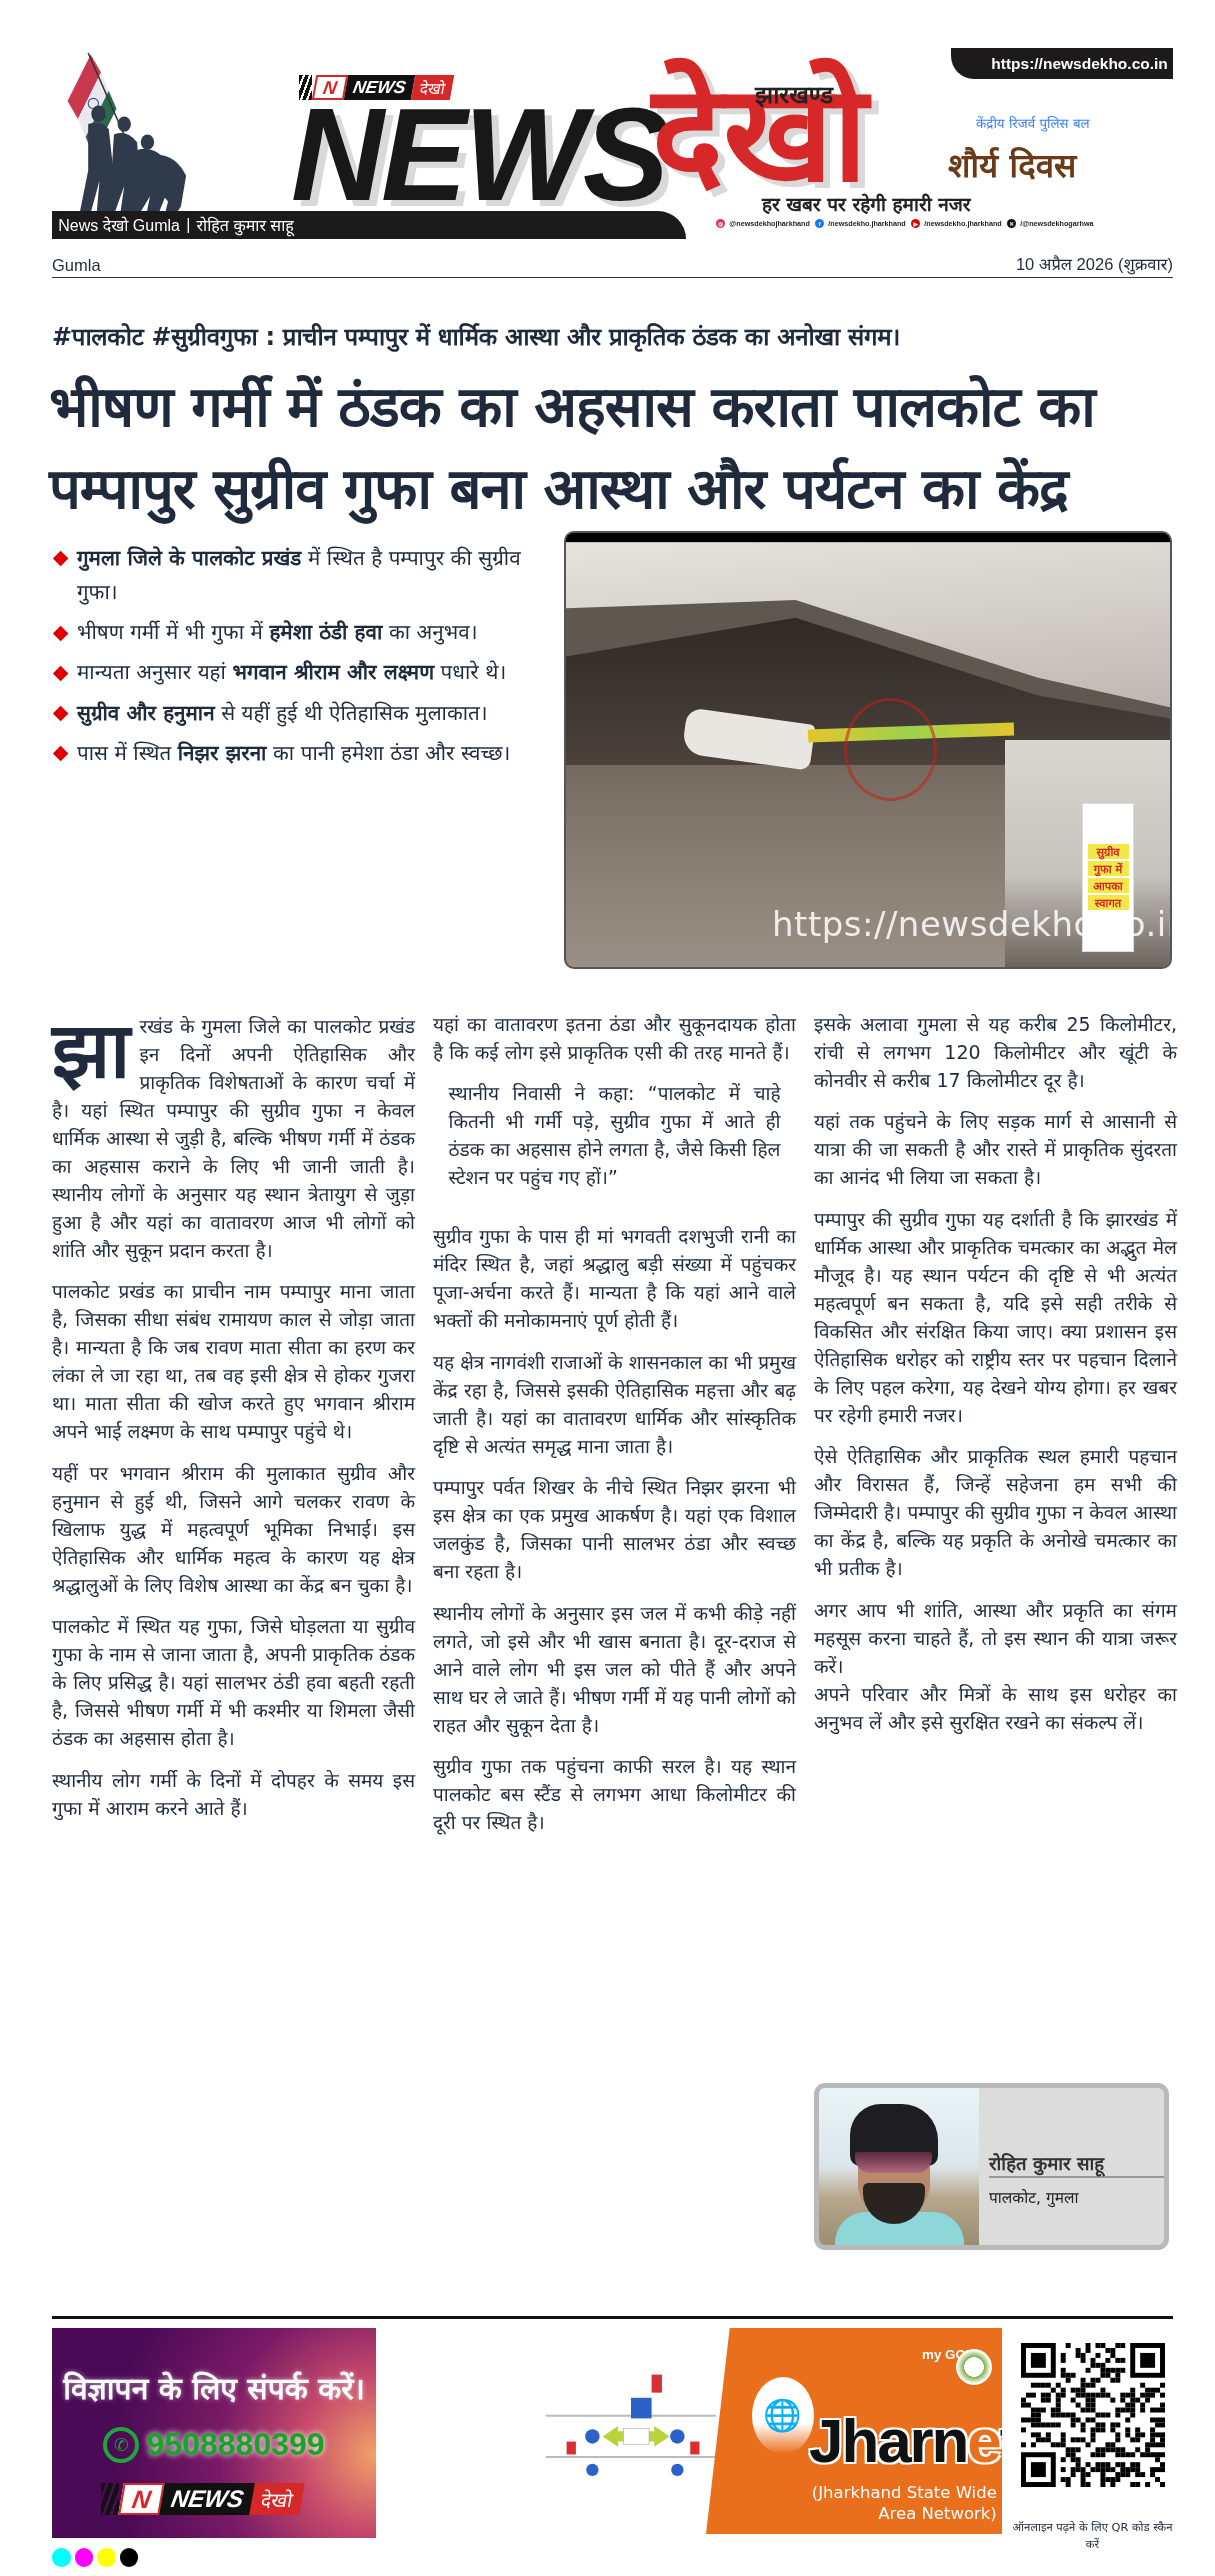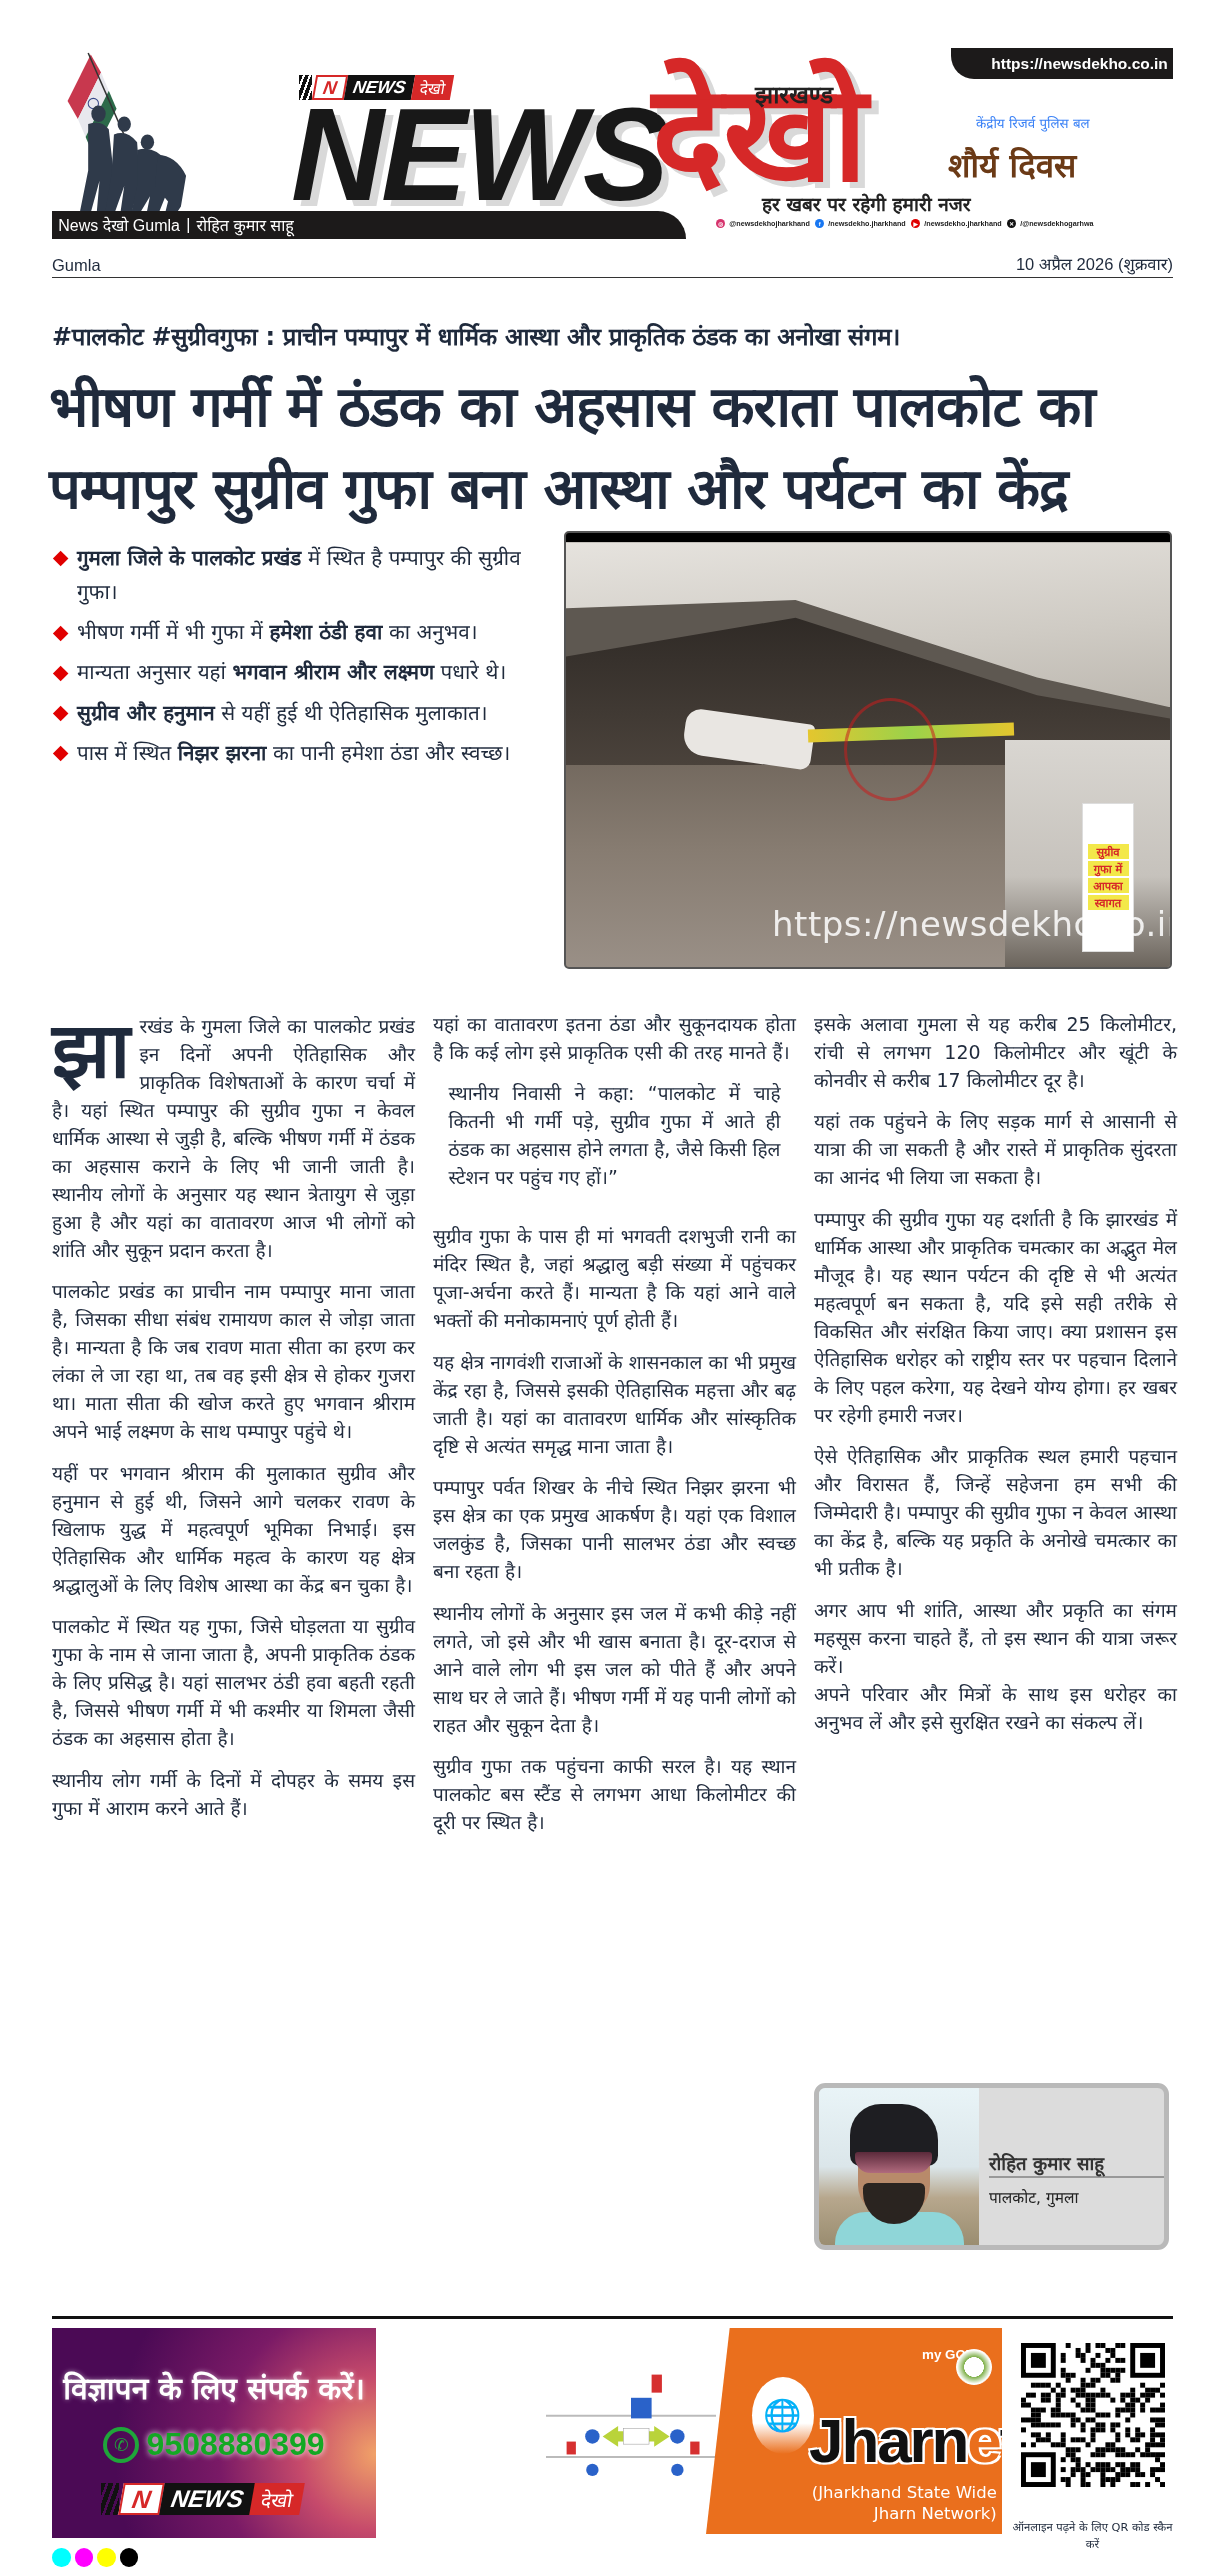--- a/index.html
+++ b/index.html
@@ -38,21 +38,21 @@
   .kicker { position: absolute; left: 52px; top: 319px; font-size: 24px; font-weight: 700; color: #1f2a3c; white-space: nowrap; letter-spacing: -0.3px; }
   .headline { position: absolute; left: 49px; top: 366px; width: 1133px; font-size: 56px; font-weight: 900; line-height: 82px; color: #1f2a3c; letter-spacing: -1px; }
 
   
   .highlights { position: absolute; left: 52px; top: 541px; width: 484px; list-style: none; }
   .highlights li { position: relative; padding-left: 25px; font-size: 20.6px; line-height: 34px; margin-bottom: 6.2px; color: #1f2a3c; }
   .highlights li .dia { position: absolute; left: 3.1px; top: 12.4px; width: 11.3px; height: 11.3px; background: #e00000; transform: rotate(45deg); }
   .highlights b { font-weight: 700; }
 
   
-  .photo { position: absolute; left: 564px; top: 531px; width: 608px; height: 438px; border: 2.6px solid #555; border-radius: 5px; overflow: hidden; background: #5e5851; }
+  .photo { position: absolute; left: 564px; top: 531px; width: 608px; height: 438px; border: 2.6px solid #555; border-radius: 10px; overflow: hidden; background: #5e5851; }
   .photo .topbar { position:absolute; left:0; top:0; width:100%; height:9.3px; background:#000; }
   .photo .ceiling { position:absolute; left:0; top:9.3px; width:100%; height:165px; background: linear-gradient(175deg, #e6e3de 0%, #cfcbc4 60%, #bdb8b0 100%); clip-path: polygon(0 0, 100% 0, 100% 100%, 78% 82%, 38% 35%, 0 40%); }
   .photo .dark { position:absolute; left:0; top:77px; width:100%; height:155px; background: linear-gradient(180deg, #2e2925, #4a423b); clip-path: polygon(0 30%, 38% 5%, 78% 55%, 100% 70%, 100% 100%, 0 100%); }
   .photo .floor { position:absolute; left:0; top:196px; width:100%; height:242px; background: linear-gradient(180deg, #6c6258 0%, #877c71 50%, #9a9087 100%); }
   .photo .rock { position:absolute; left:118px; top:183px; width:129px; height:46px; background:#e9e6e2; border-radius: 15.5px 5.2px 10.3px 20.6px; transform: rotate(8deg); }
   .photo .beam { position:absolute; left:242px; top:193px; width:206px; height:13.4px; background: linear-gradient(90deg, #e4c62e, #9bd24a, #e4c62e); transform: rotate(-2deg); }
   .photo .stamp { position:absolute; left:278px; top:165px; width:93px; height:103px; border: 3.1px solid rgba(200,30,30,0.55); border-radius: 50%; }
   .photo .inset { position:absolute; right:0; bottom:0; width:165px; height:227px; background: linear-gradient(180deg, #d9d6d1 0%, #c6c2bc 60%, #6b645c 100%); }
   .photo .sign { position:absolute; right:36px; bottom:15.5px; width:52px; height:149px; background:#fff; border: 1.5px solid #ddd; display:flex; flex-direction:column; align-items:center; justify-content:center; }
   .photo .sign span { display:block; font-size: 11.3px; color:#d62828; font-weight:700; background: #f3e84a; width: 41px; text-align:center; margin: 1px 0; }
@@ -284,21 +284,21 @@
   <rect x="280" y="170" width="18" height="25" fill="#d63030"></rect>
 </svg>
 
 <div class="jharnet">
   <div class="globe">🌐</div>
   <div class="mygov">my GOV</div>
   <div class="emblem"></div>
   <div class="brand"><span>Jharn</span><span class="e">e</span><span>t</span></div>
   <div class="sub">
     <div>(Jharkhand State Wide</div>
-    <div>Jharn Network)</div>
+    <div>Area Network)</div>
   </div>
 </div>
 
 <svg class="qr" viewBox="0 0 29 29" id="qr-svg">
     <rect x="9" y="0" width="1" height="1" fill="#000"></rect>
     <rect x="13" y="0" width="1" height="1" fill="#000"></rect>
     <rect x="15" y="0" width="1" height="1" fill="#000"></rect>
     <rect x="16" y="0" width="1" height="1" fill="#000"></rect>
     <rect x="19" y="0" width="1" height="1" fill="#000"></rect>
     <rect x="20" y="0" width="1" height="1" fill="#000"></rect>

